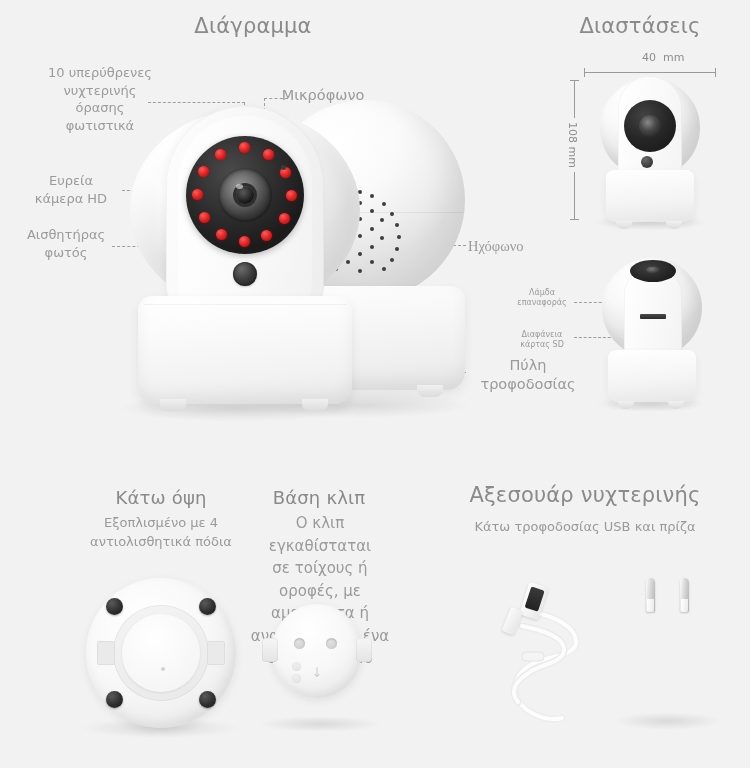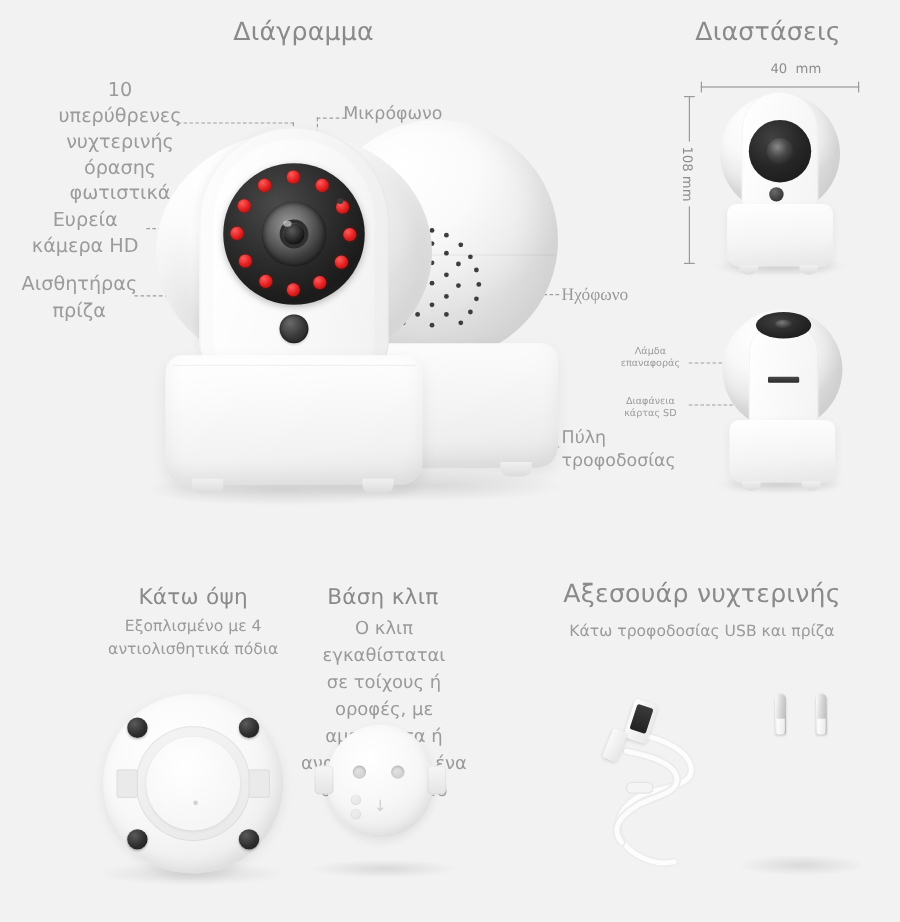--- a/index.html
+++ b/index.html
@@ -28,21 +28,21 @@
   .sub-title {
     font-size: 13px;
     color: #9a9a9a;
     text-align: center;
     line-height: 1.45;
   }
   .sub-title.lg { font-size: 15px; line-height: 1.5; }
 
   
   .callout {
-    font-size: 16px;
+    font-size: 13px;
     color: #9b9b9b;
     line-height: 1.35;
     text-align: center;
     white-space: pre-line;
   }
   .callout.big {
     font-size: 14.5px;
     color: #9a9a9a;
     line-height: 1.3;
   }
@@ -469,38 +469,38 @@
 <div class="abs sec-title" style="left:178px; top:14px; width:150px;">Διάγραμμα</div>
 
 <div class="abs callout" style="left:40px; top:64px; width:120px;">10 υπερύθρενες
 νυχτερινής
 όρασης
 φωτιστικά</div>
 <div class="abs lead-h" style="left:148px; top:102px; width:97px;"></div>
 <div class="abs lead-v" style="left:244px; top:102px; height:85px;"></div>
 <div class="abs dot" style="left:242px; top:185px;"></div>
 
-<div class="abs callout big" style="left:286px; top:86px; width:110px; text-align:left;">Μικρόφωνο</div>
+<div class="abs callout big" style="left:268px; top:86px; width:110px; text-align:center;">Μικρόφωνο</div>
 <div class="abs lead-h" style="left:264px; top:98px; width:24px;"></div>
 <div class="abs lead-v" style="left:264px; top:98px; height:59px;"></div>
 <div class="abs dot" style="left:262px; top:155px;"></div>
 
 <div class="abs callout" style="left:18px; top:172px; width:106px;">Ευρεία
 κάμερα HD</div>
 <div class="abs lead-h" style="left:122px; top:190px; width:102px;"></div>
 
 <div class="abs callout" style="left:18px; top:226px; width:96px;">Αισθητήρας
-πρίζα</div>
+φωτός</div>
 <div class="abs lead-h" style="left:112px; top:246px; width:100px;"></div>
 <div class="abs lead-v" style="left:211px; top:232px; height:15px;"></div>
 
 <div class="abs callout big" style="left:468px; top:237px; width:110px; text-align:left;font-family:Liberation Serif, serif;">Ηχόφωνο</div>
 <div class="abs lead-h" style="left:382px; top:245px; width:84px;"></div>
 
-<div class="abs callout big" style="left:468px; top:356px; width:120px; text-align:left;">Πύλη
+<div class="abs callout big" style="left:468px; top:356px; width:120px; text-align:center;">Πύλη
 τροφοδοσίας</div>
 <div class="abs lead-h" style="left:370px; top:372px; width:96px;"></div>
 
 <div class="abs shadow-soft" style="left:252px; top:392px; width:220px; height:26px;"></div>
 <div class="abs cam-rear" style="left:265px; top:100px;">
   <div class="head-rear"></div>
   <div class="speaker">
     <span class="spk-hole" style="left:41px; top:2px;"></span>
     <span class="spk-hole" style="left:29px; top:6px;"></span>
       <span class="spk-hole" style="left:53px; top:6px;"></span>

